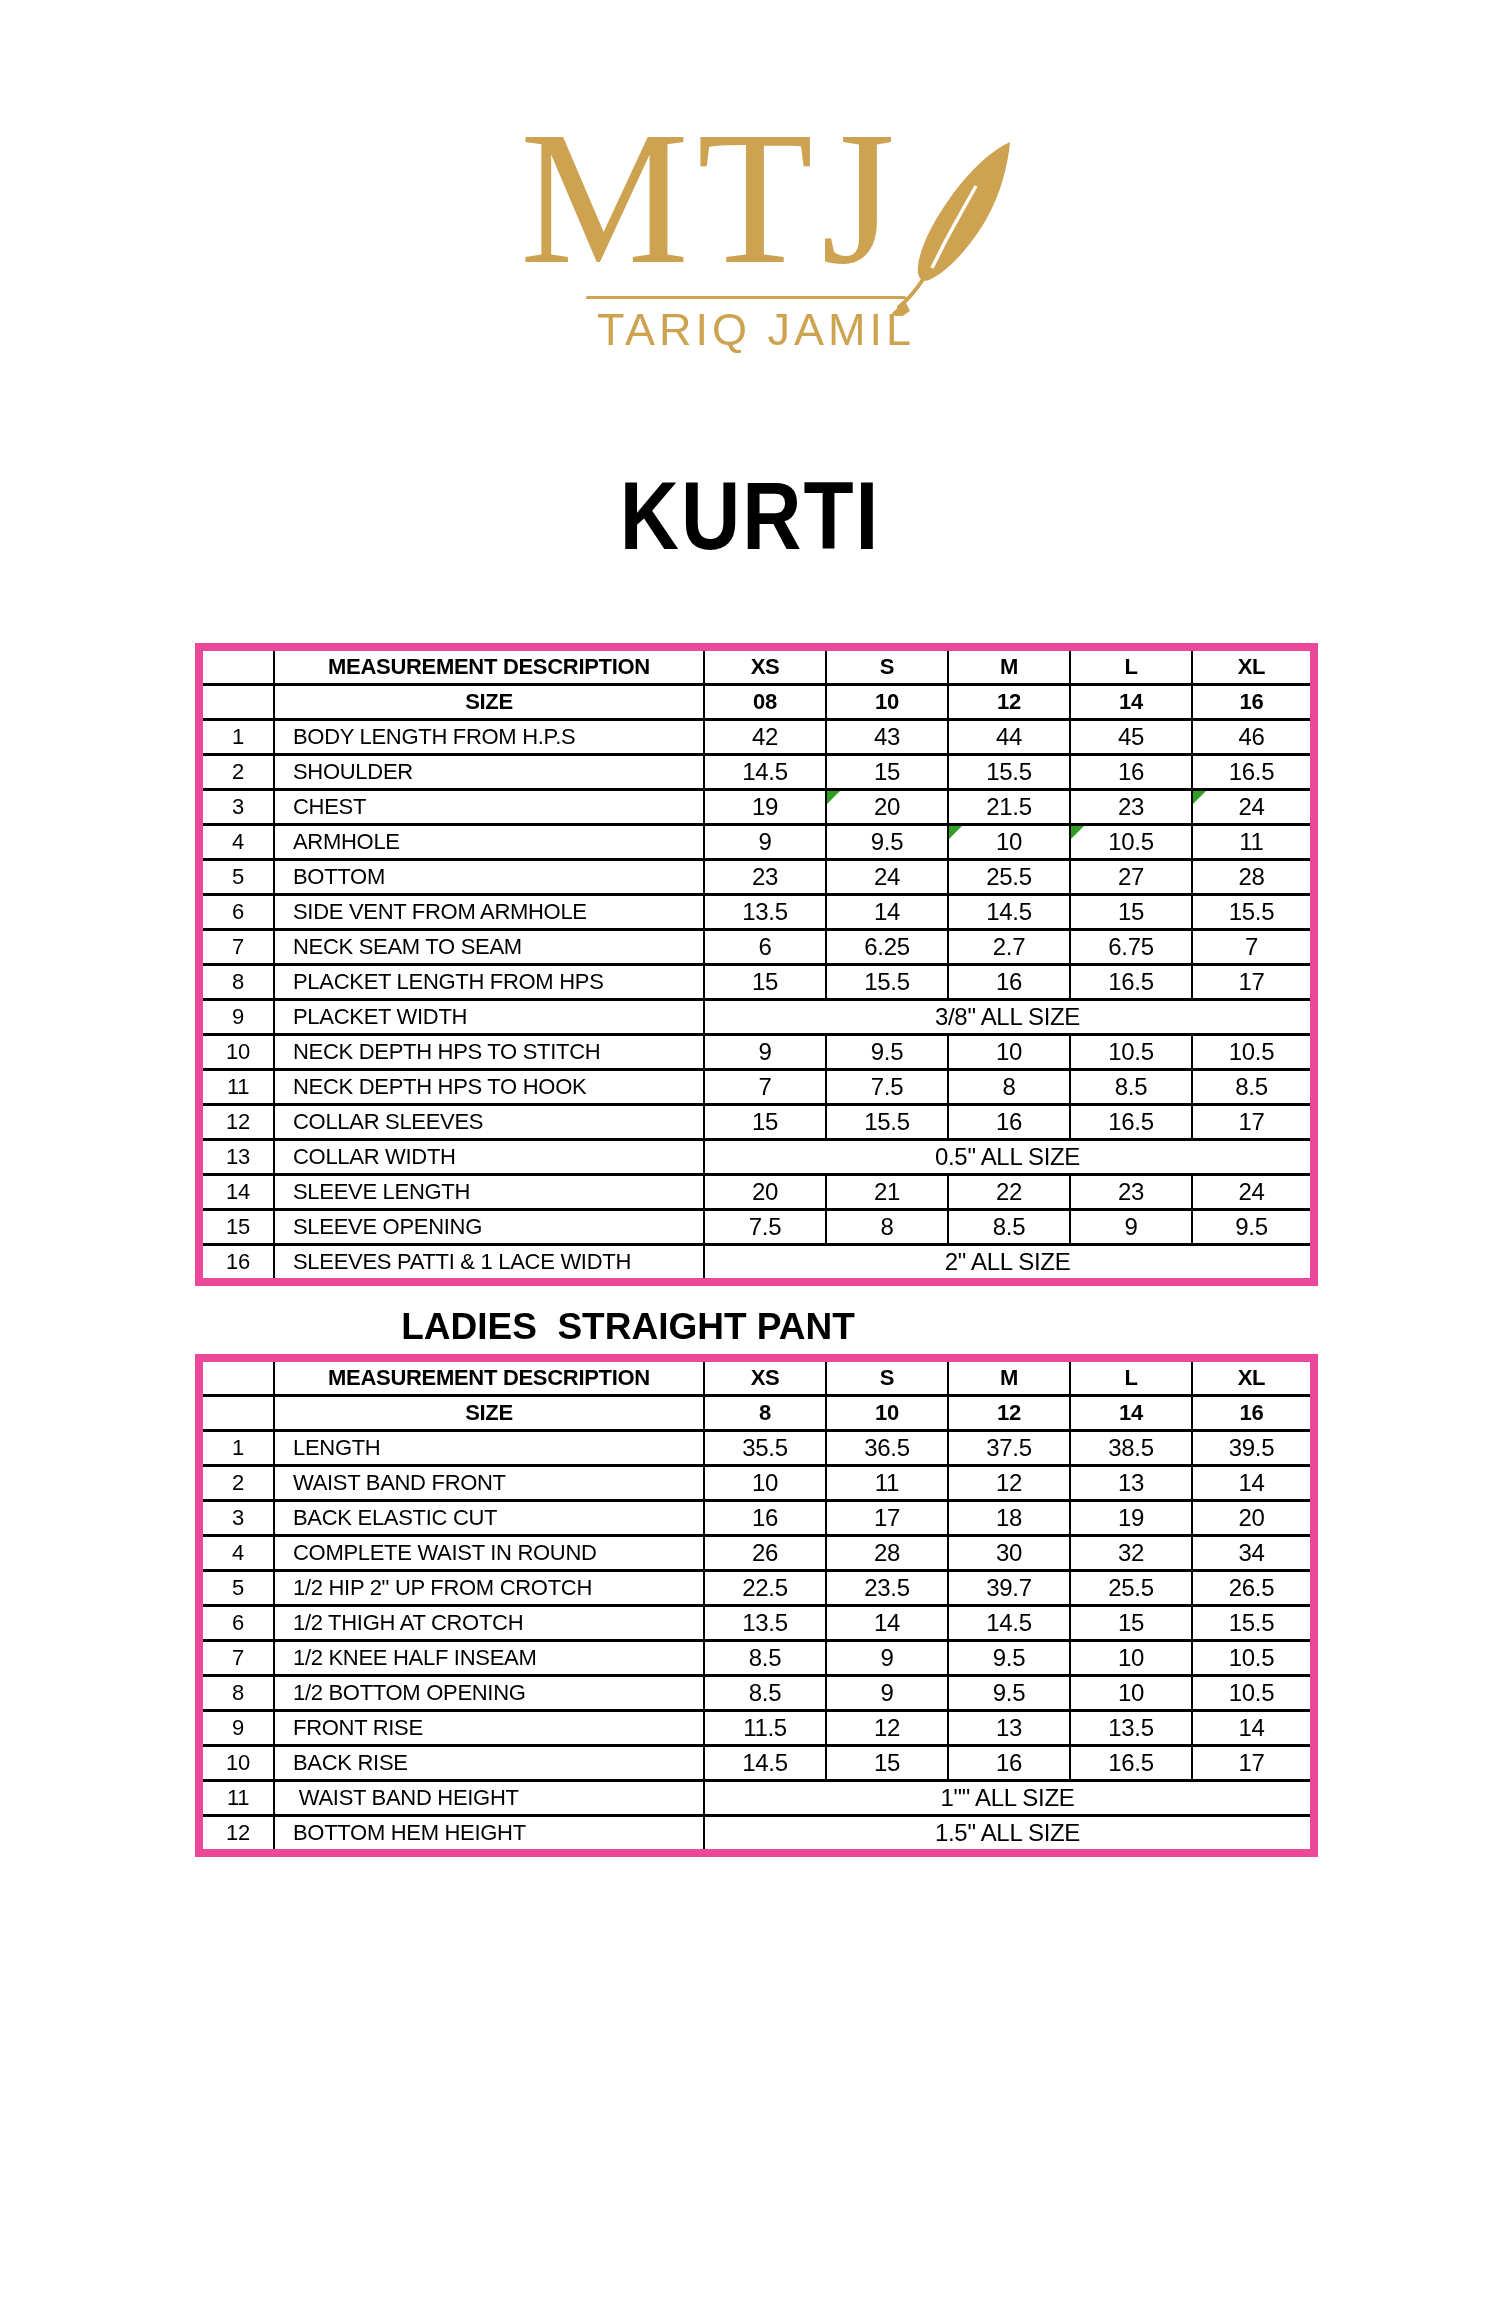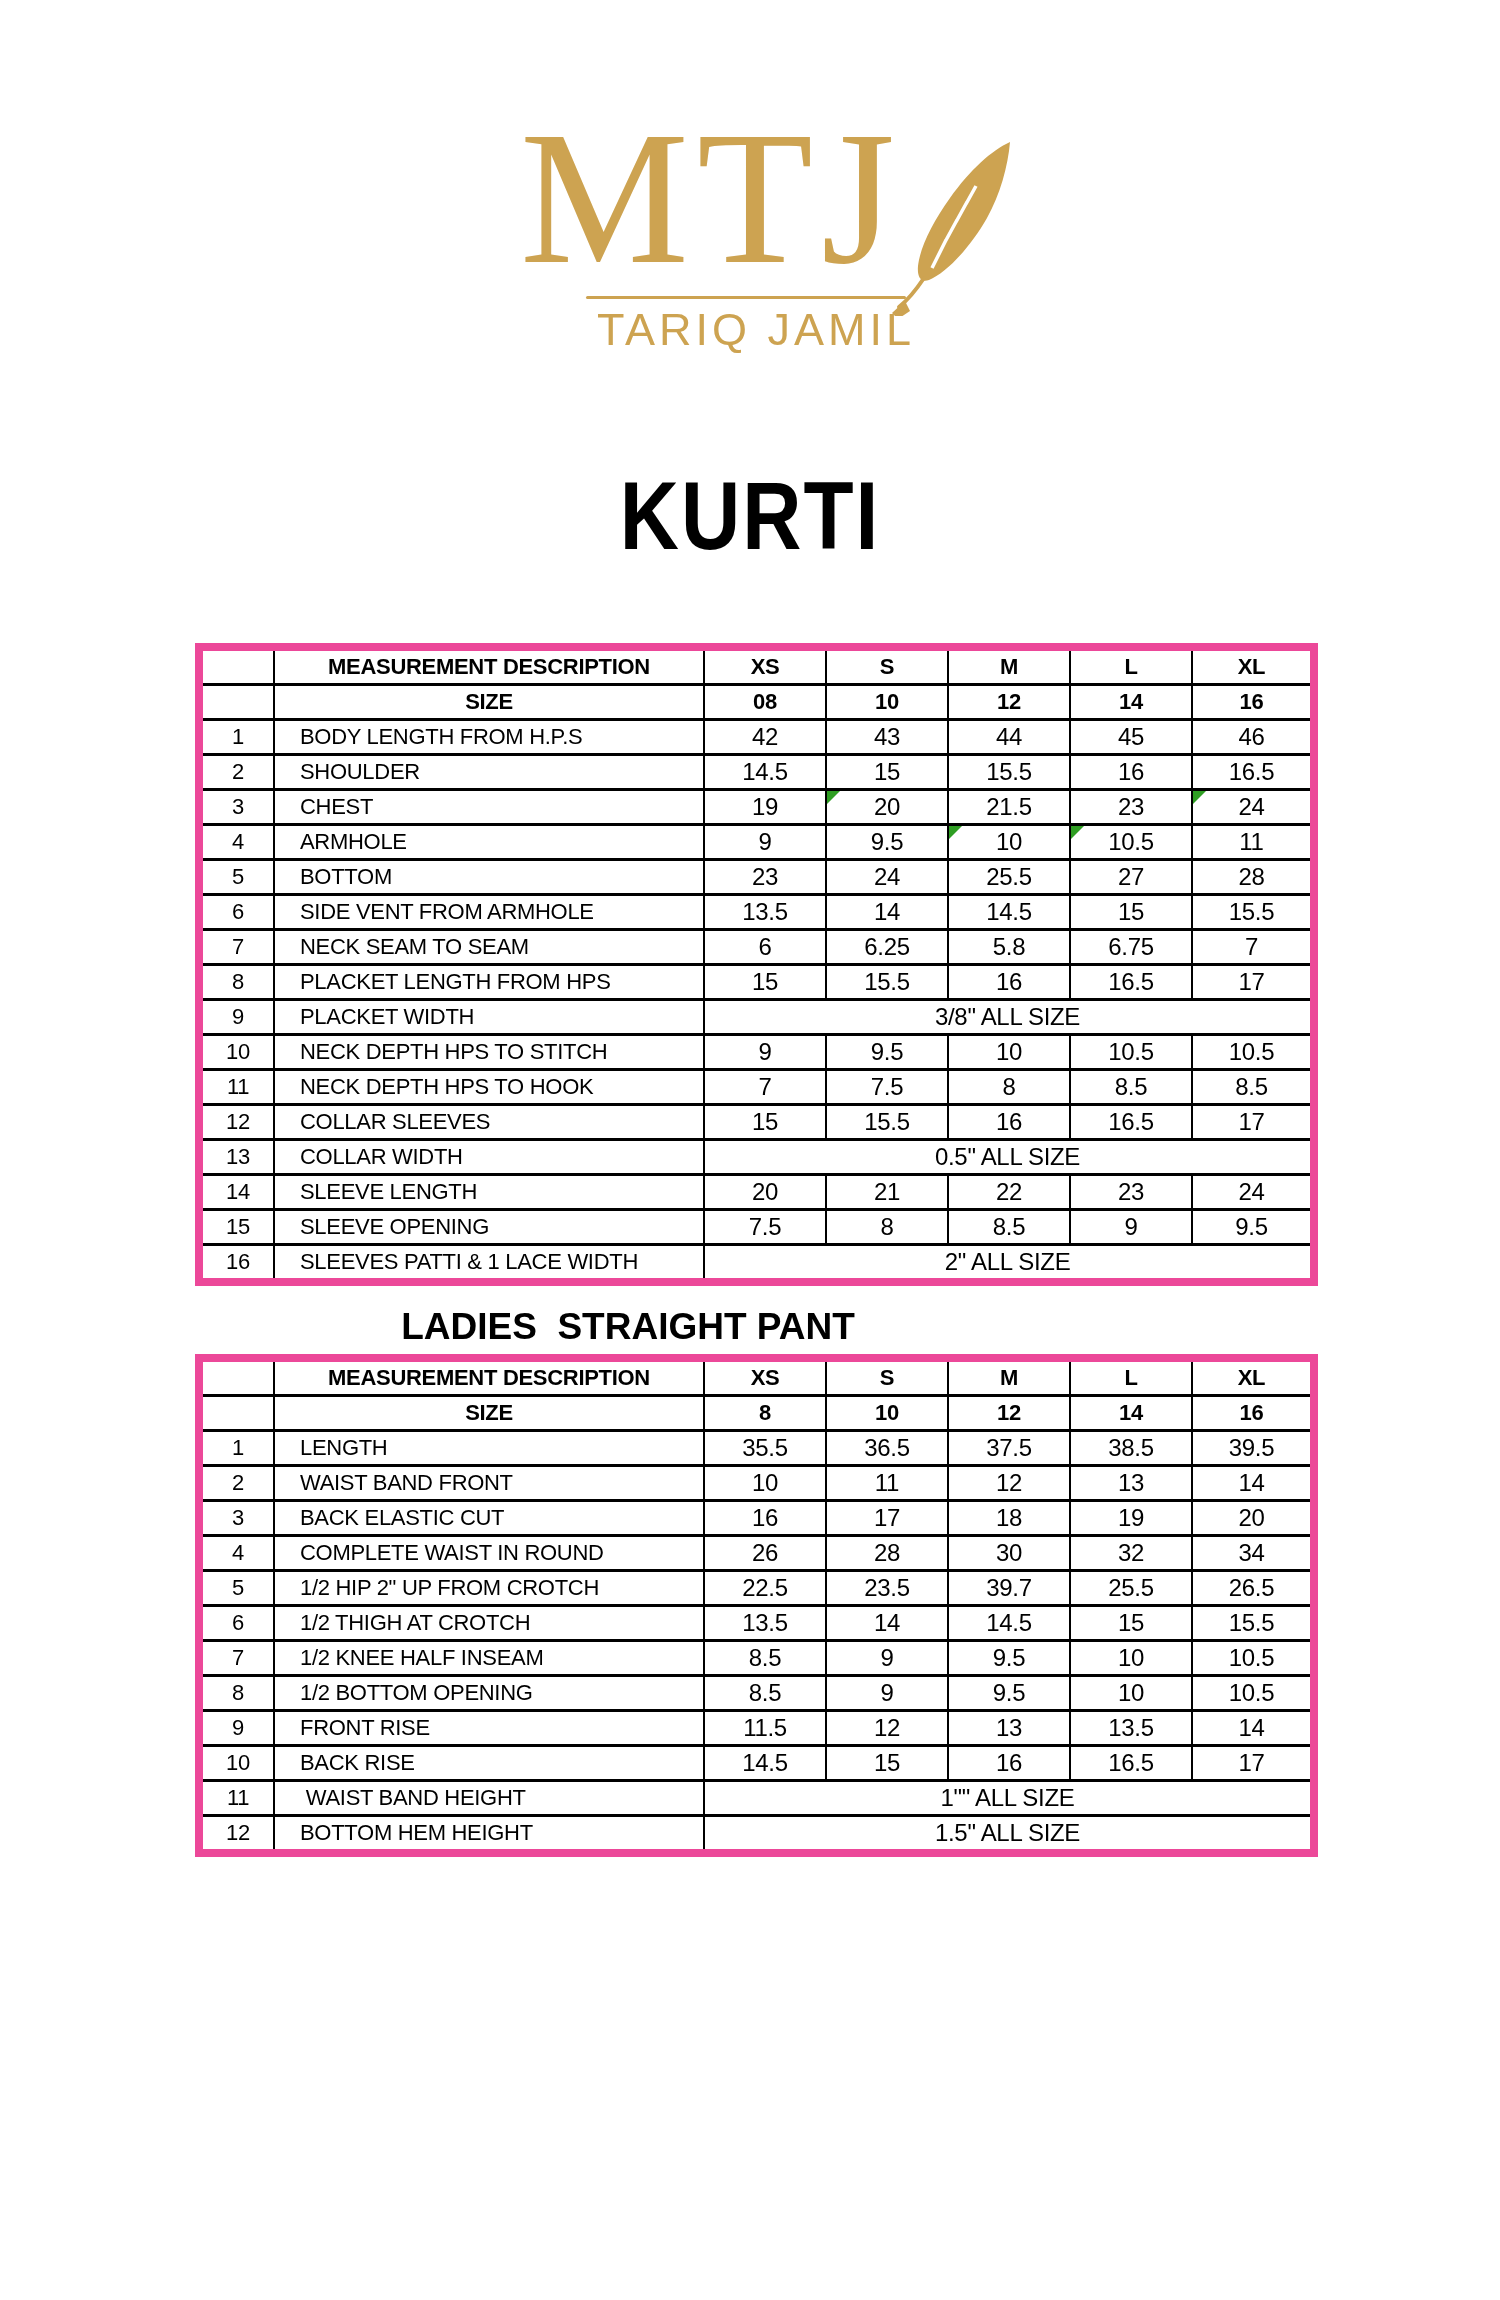--- a/index.html
+++ b/index.html
@@ -40,21 +40,21 @@
   }
   #kurti-table{top:643px;}
   #pant-table{top:1354px;}
   .size-table td{
     border:2px solid #000;border-top-width:3px;border-bottom-width:3px;
     height:32px;line-height:32px;padding:0;text-align:center;
     font-size:24px;letter-spacing:-0.3px;position:relative;overflow:hidden;
     white-space:pre;
   }
   .size-table tr.hdr td{font-weight:bold;font-size:22px;}
-  .size-table td.label{text-align:left;padding-left:25px;font-size:22px;}
+  .size-table td.label{text-align:left;padding-left:18px;font-size:22px;}
   .size-table td.hdrc{text-align:center;padding-left:0;}
   .size-table td.rownum{font-size:22px;}
   .marker{
     position:absolute;left:0;top:0;width:0;height:0;display:block;
     border-top:13px solid var(--marker);border-right:13px solid transparent;
   }
 </style>
 </head>
 <body style="--gold: #CDA351; --marker: #2f9e23; background: rgb(255, 255, 255);">
 
@@ -155,21 +155,21 @@
         <td class="">14</td>
         <td class="">14.5</td>
         <td class="">15</td>
         <td class="">15.5</td>
       </tr>
       <tr class="">
         <td class="rownum">7</td>
         <td class="label">NECK SEAM TO SEAM</td>
         <td class="">6</td>
         <td class="">6.25</td>
-        <td class="">5.8</td>
+        <td class="">2.7</td>
         <td class="">6.75</td>
         <td class="">7</td>
       </tr>
       <tr class="">
         <td class="rownum">8</td>
         <td class="label">PLACKET LENGTH FROM HPS</td>
         <td class="">15</td>
         <td class="">15.5</td>
         <td class="">16</td>
         <td class="">16.5</td>

